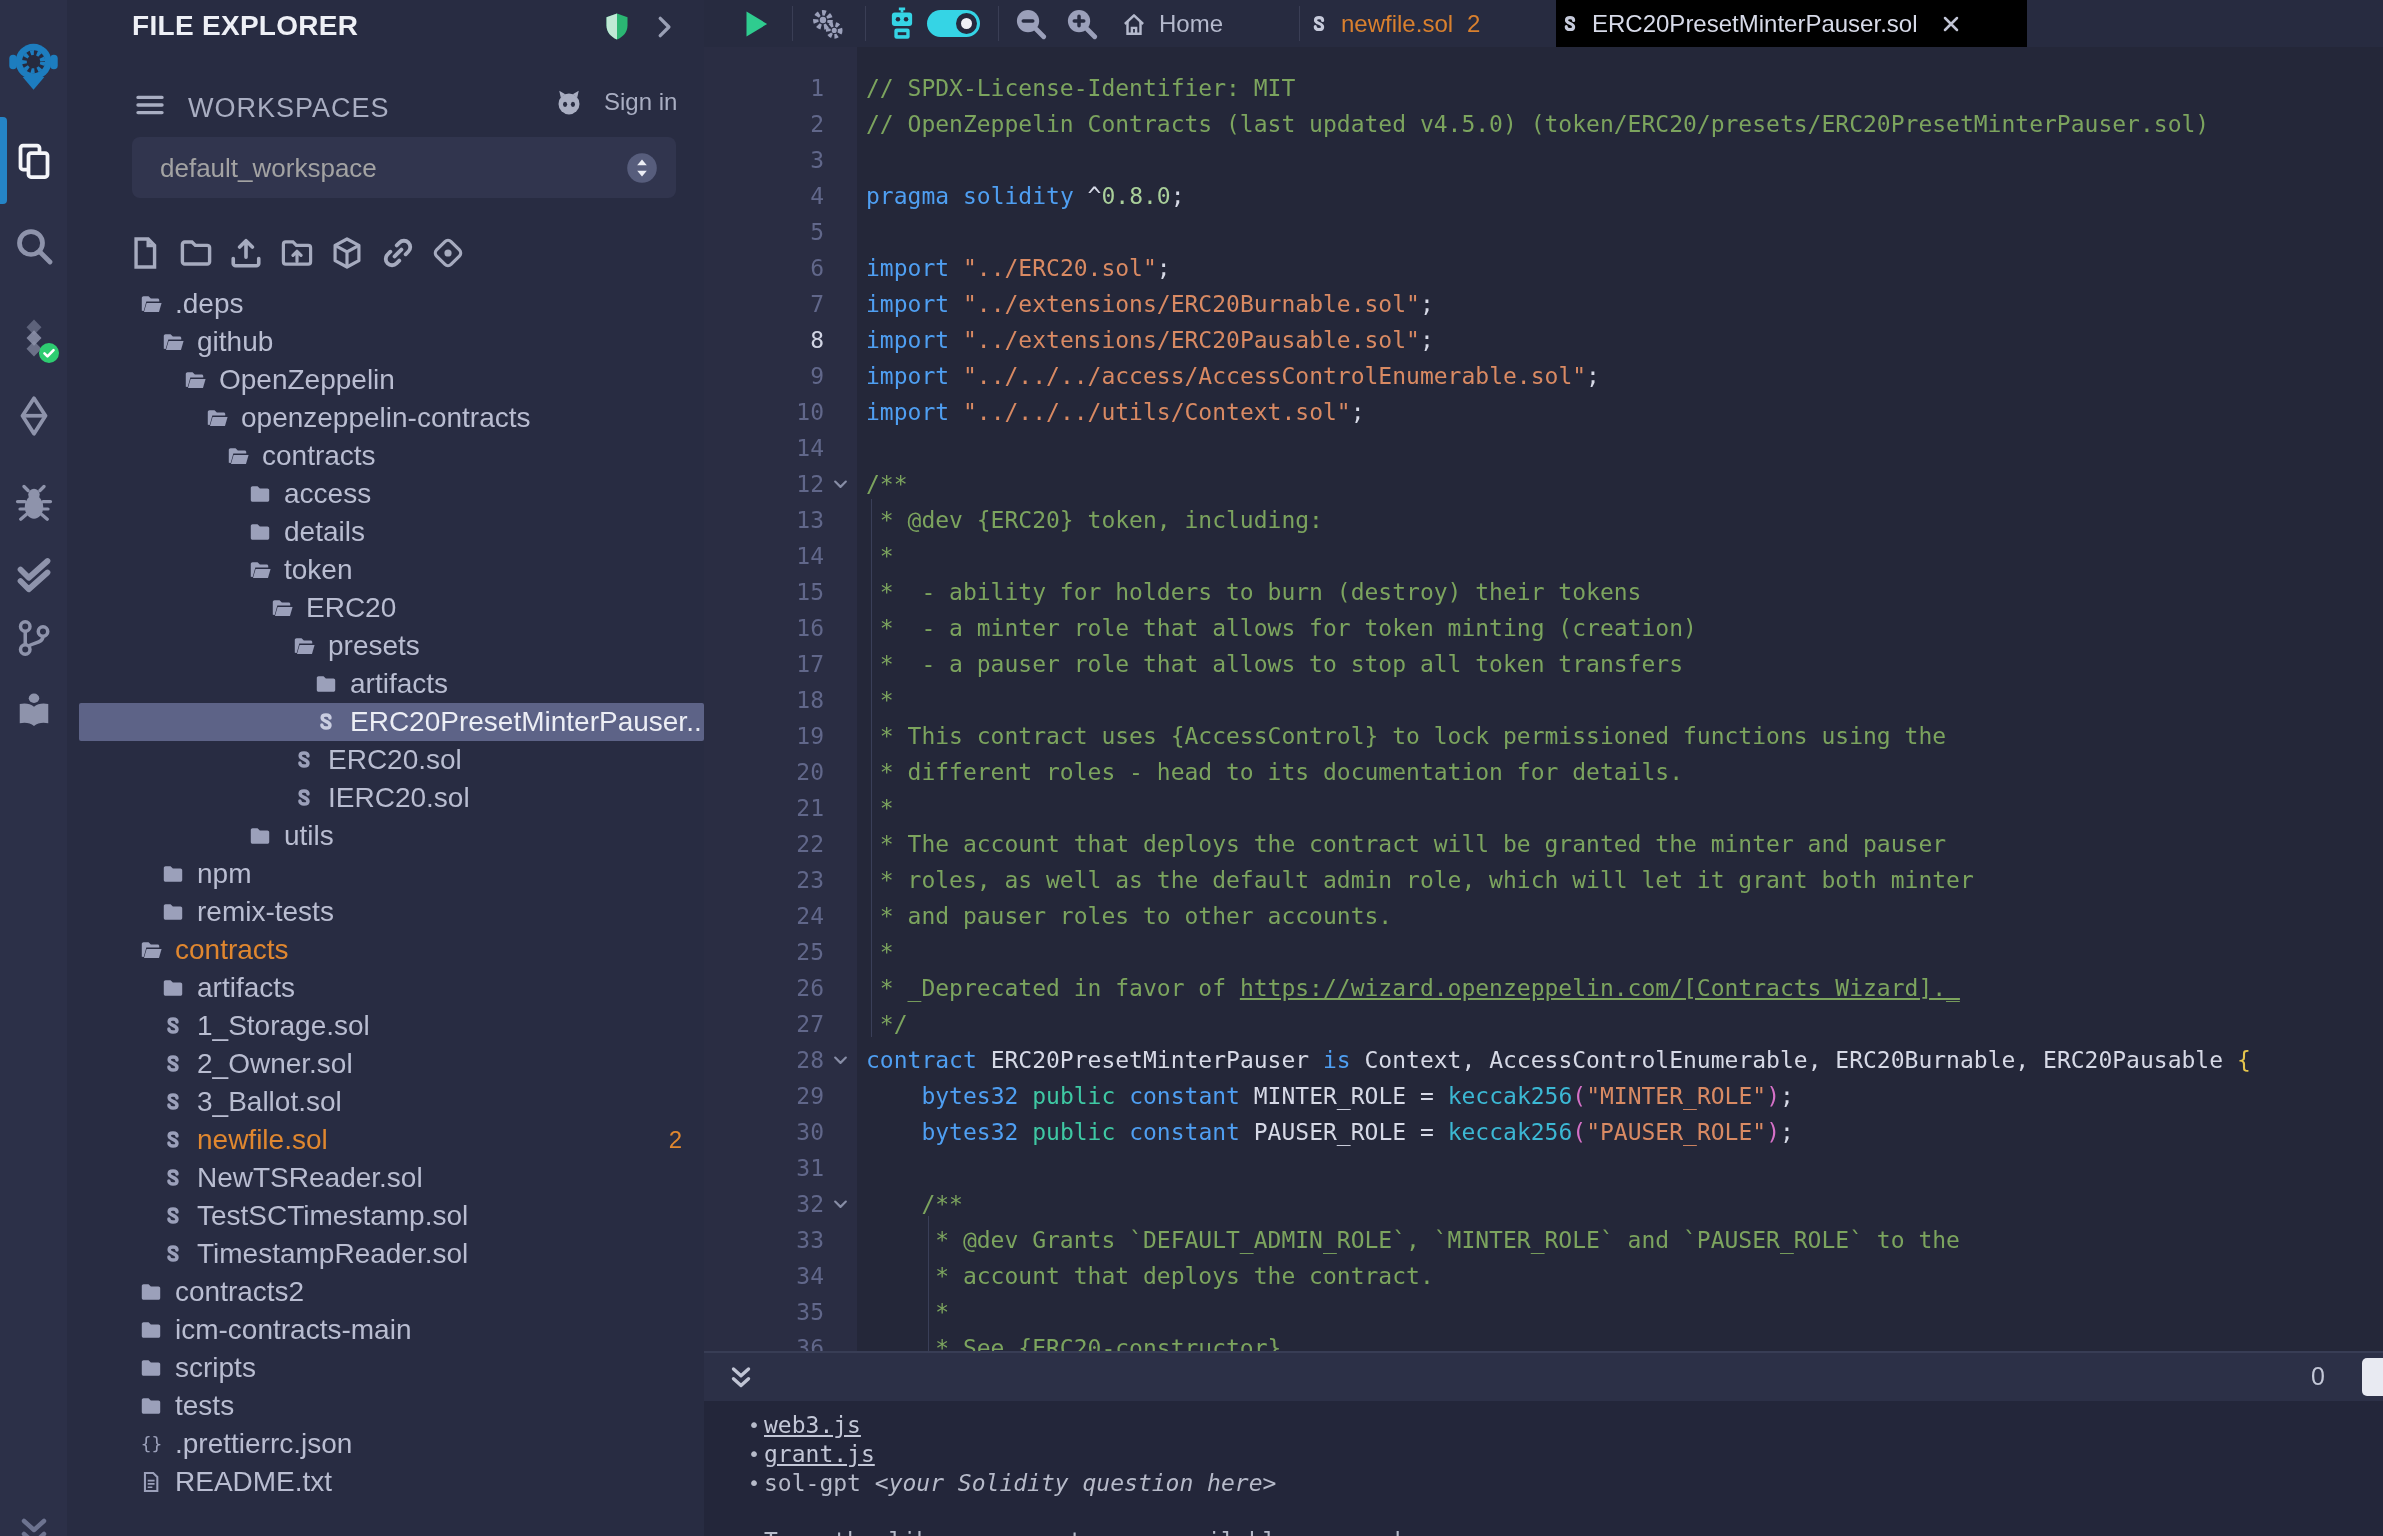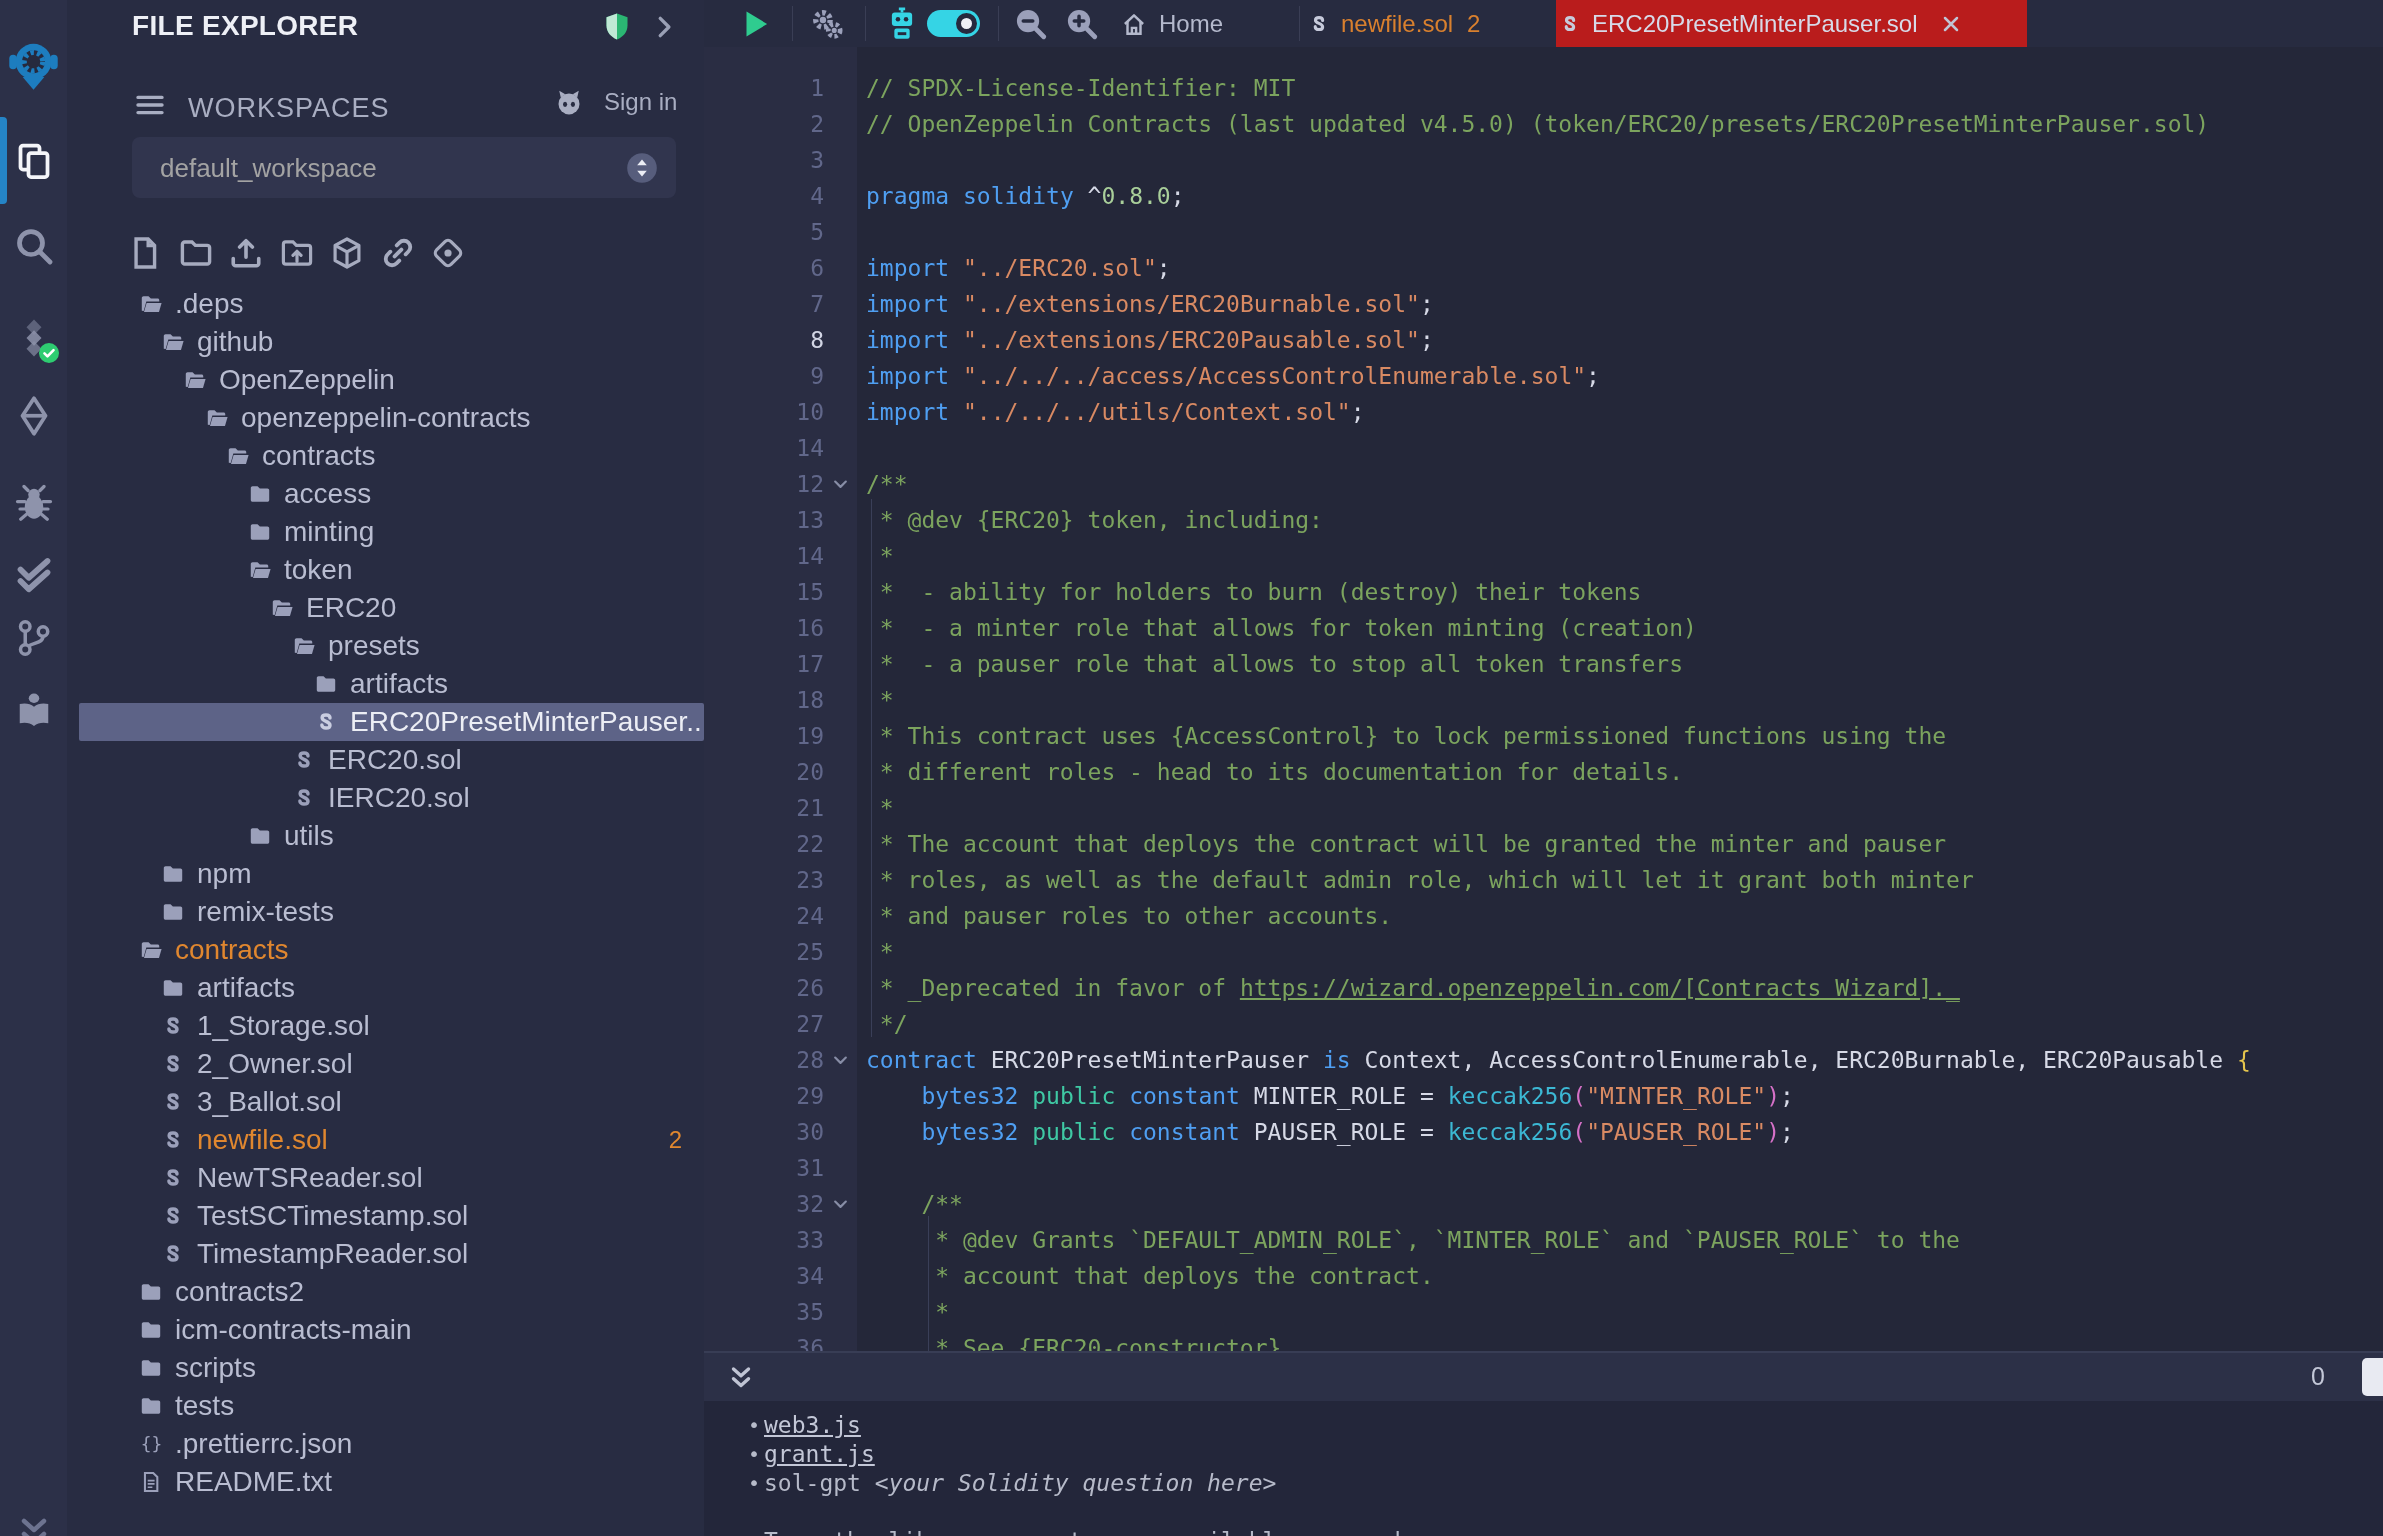--- a/index.html
+++ b/index.html
@@ -38,21 +38,21 @@
   .trow.modified .tlabel{color:#e0872f;}
   .trow .tbadge{position:absolute;right:22px;font-size:24px;color:#e0872f;}
   #tabbar{left:704px;top:0;width:1680px;height:47px;background:#272b40;}
   .tb-sep{position:absolute;top:6px;width:1px;height:35px;background:#3a3e55;}
   .tb-icon{position:absolute;color:#9ba0ba;cursor:pointer;}
   #ai-toggle{position:absolute;left:927px;top:10px;width:53px;height:27px;border-radius:14px;background:#35d4e5;cursor:pointer;}
   #ai-toggle .knob{position:absolute;right:3px;top:3px;width:21px;height:21px;border-radius:50%;background:#eef0f6;border:5px solid #262a3e;box-sizing:border-box;}
   .tab{position:absolute;top:0;height:47px;display:flex;align-items:center;gap:12px;font-size:24px;color:#b4b9cc;cursor:pointer;padding:0 4px;}
   .tab .sol-ic{color:#c6cadb;}
   .tab.mod{color:#d9802e;}
-  .tab.active-tab{background:#b91c1c;color:#d7dae8;}
+  .tab.active-tab{background:#000000;color:#d7dae8;}
   .tab .tabbadge{color:#d9802e;font-size:24px;margin-left:2px;}
   .tab .closex{color:#c0c4d4;margin-left:10px;}
 
   
   #code{left:704px;top:47px;width:1680px;height:1305px;background:#242739;overflow:hidden;}
   #gutterbg{position:absolute;left:0;top:0;width:153px;height:1305px;background:#2a2d43;}
   .guide{position:absolute;width:1px;background:#3a3f58;}
   #codelines{position:absolute;left:0;top:23px;width:1680px;}
   .cl{position:relative;height:36px;font-family:"DejaVu Sans Mono",monospace;font-size:23px;line-height:36px;white-space:pre;}
   .cl .ln{position:absolute;left:0;width:120px;text-align:right;color:#61678a;}
@@ -293,21 +293,21 @@
             </svg>
           </span>
           <span class="tlabel">access</span>
         </div>
         <div class="trow">
           <span class="ticon" style="margin-left: 182px;">
             <svg width="22" height="22" viewBox="0 0 16 16" xmlns="http://www.w3.org/2000/svg">
               <path d="M1.3 3.6c0-.7.6-1.3 1.3-1.3h3.6l1.7 1.7h5.5c.7 0 1.3.6 1.3 1.3v7.1c0 .7-.6 1.3-1.3 1.3H2.6c-.7 0-1.3-.6-1.3-1.3z" fill="currentColor"></path>
             </svg>
           </span>
-          <span class="tlabel">minting</span>
+          <span class="tlabel">details</span>
         </div>
         <div class="trow">
           <span class="ticon" style="margin-left: 182px;">
             <svg width="22" height="22" viewBox="0 0 16 16" xmlns="http://www.w3.org/2000/svg">
               <path d="M1.3 12.9V3.6c0-.7.6-1.3 1.3-1.3h3.6l1.7 1.7h4.9c.7 0 1.2.5 1.2 1.2v.9H4.6L2.7 13z" fill="currentColor"></path>
               <path d="M2.9 13.8l1.9-6.5h10.9l-1.9 6.5z" fill="currentColor"></path>
             </svg>
           </span>
           <span class="tlabel">token</span>
         </div>

